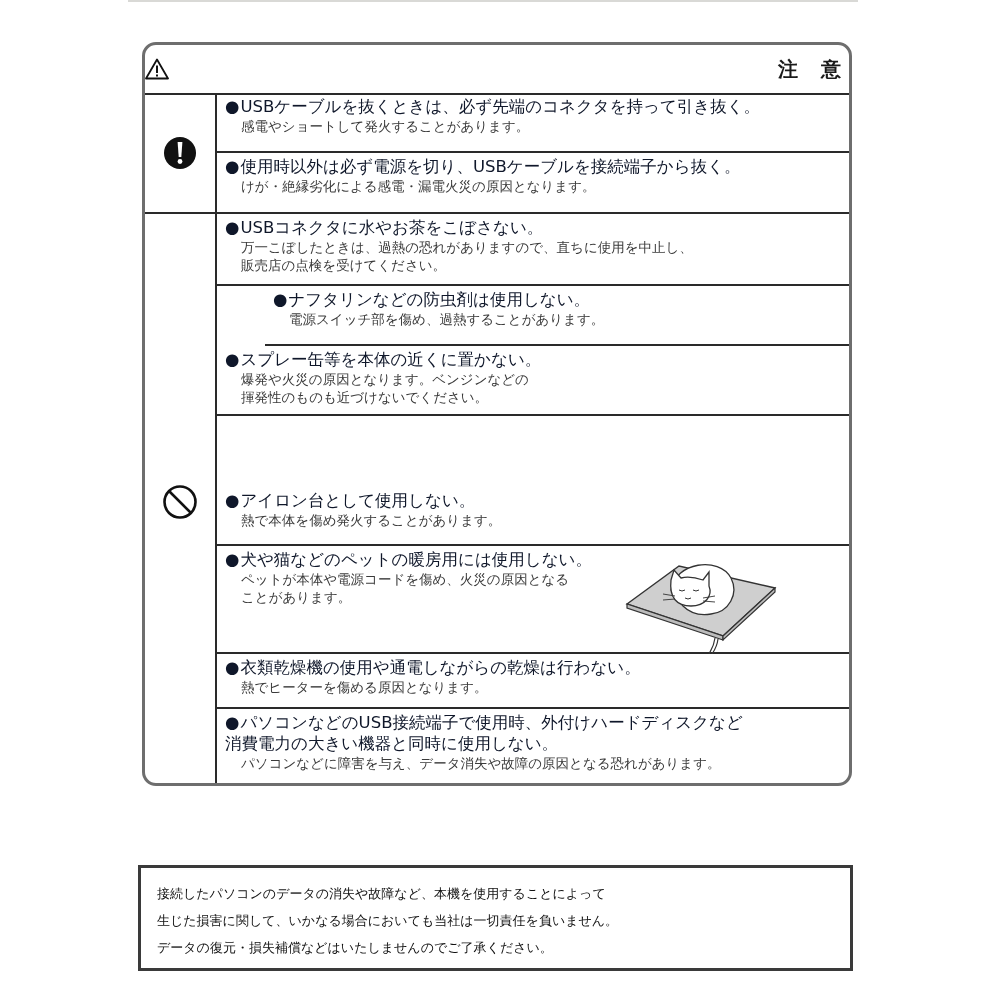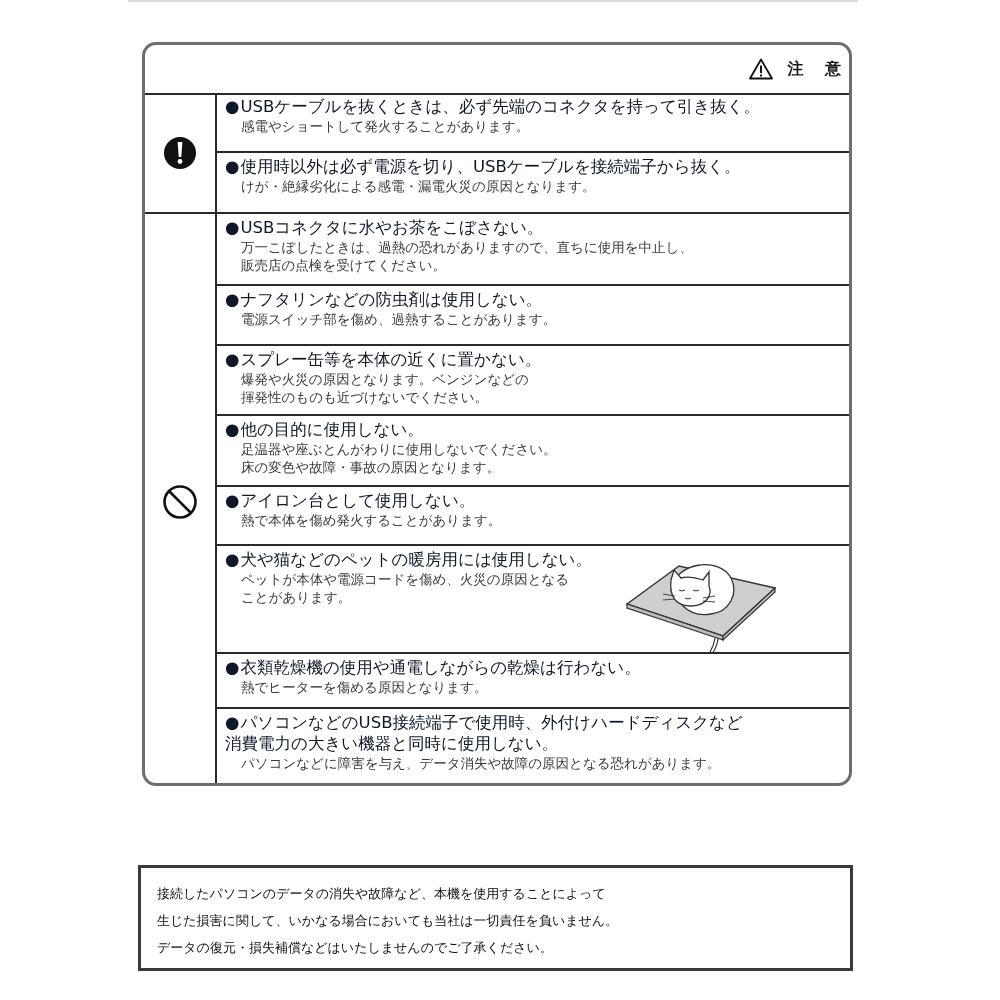--- a/index.html
+++ b/index.html
@@ -7,22 +7,22 @@
     width:1000px; height:1000px; background:#ffffff; position:relative; overflow:hidden;
     font-family: "DejaVu Sans", "Liberation Sans", sans-serif; color:#1a1a1a;
   }
   .top-rule { position:absolute; left:128px; top:0; width:730px; height:2px; background:#d9d9d6; }
   .caution-box {
     position:absolute; left:142px; top:42px; width:710px; height:744px;
     border:3px solid #6e6e6e; border-radius:14px; box-sizing:border-box; overflow:hidden;
   }
   .caution-header {
     position:absolute; left:0; top:0; right:0; height:48px;
-    border-bottom:2px solid #2a2a2a; display:flex; align-items:center; justify-content:flex-end;
-    font-size:16px; font-weight:bold; letter-spacing:8px;
+    border-bottom:2px solid #2a2a2a; display:flex; align-items:center; justify-content:space-between;
+    font-size:20px; font-weight:bold; letter-spacing:8px;
   }
   .caution-header svg { margin-right:14px; }
   .group {
     position:absolute; left:0; right:0; box-sizing:border-box;
   }
   .group-icon-col {
     position:absolute; left:0; top:0; bottom:0; width:72px; border-right:2px solid #2a2a2a;
     display:flex; align-items:center; justify-content:center; box-sizing:border-box;
   }
   .row {
@@ -80,33 +80,28 @@
       <svg width="36" height="36" viewBox="0 0 36 36">
         <circle cx="18" cy="18" r="15.5" fill="none" stroke="#111" stroke-width="2.6"></circle>
         <line x1="7" y1="7" x2="29" y2="29" stroke="#111" stroke-width="2.6"></line>
       </svg>
     </div>
     <div class="row" style="top:0;height:72px;">
       <div class="headline">USBコネクタに水やお茶をこぼさない。</div>
       <div class="detail">万一こぼしたときは、過熱の恐れがありますので、直ちに使用を中止し、
 販売店の点検を受けてください。</div>
     </div>
-    <div class="row" style="top:72px;height:60px;">
+    <div class="row" style="top:72px;height:60px;margin-left:48px;">
       <div class="headline">ナフタリンなどの防虫剤は使用しない。</div>
       <div class="detail">電源スイッチ部を傷め、過熱することがあります。</div>
     </div>
     <div class="row" style="top:132px;height:70px;">
       <div class="headline">スプレー缶等を本体の近くに置かない。</div>
       <div class="detail">爆発や火災の原因となります。ベンジンなどの
 揮発性のものも近づけないでください。</div>
-    </div>
-    <div class="row" style="top:202px;height:71px;">
-      <div class="headline">他の目的に使用しない。</div>
-      <div class="detail">足温器や座ぶとんがわりに使用しないでください。
-床の変色や故障・事故の原因となります。</div>
     </div>
     <div class="row" style="top:273px;height:59px;">
       <div class="headline">アイロン台として使用しない。</div>
       <div class="detail">熱で本体を傷め発火することがあります。</div>
     </div>
     <div class="row" style="top:332px;height:108px;">
       <div class="headline">犬や猫などのペットの暖房用には使用しない。</div>
       <div class="detail">ペットが本体や電源コードを傷め、火災の原因となる
 ことがあります。</div>
       <svg class="cat-illus" width="160" height="100" viewBox="0 0 160 100">

